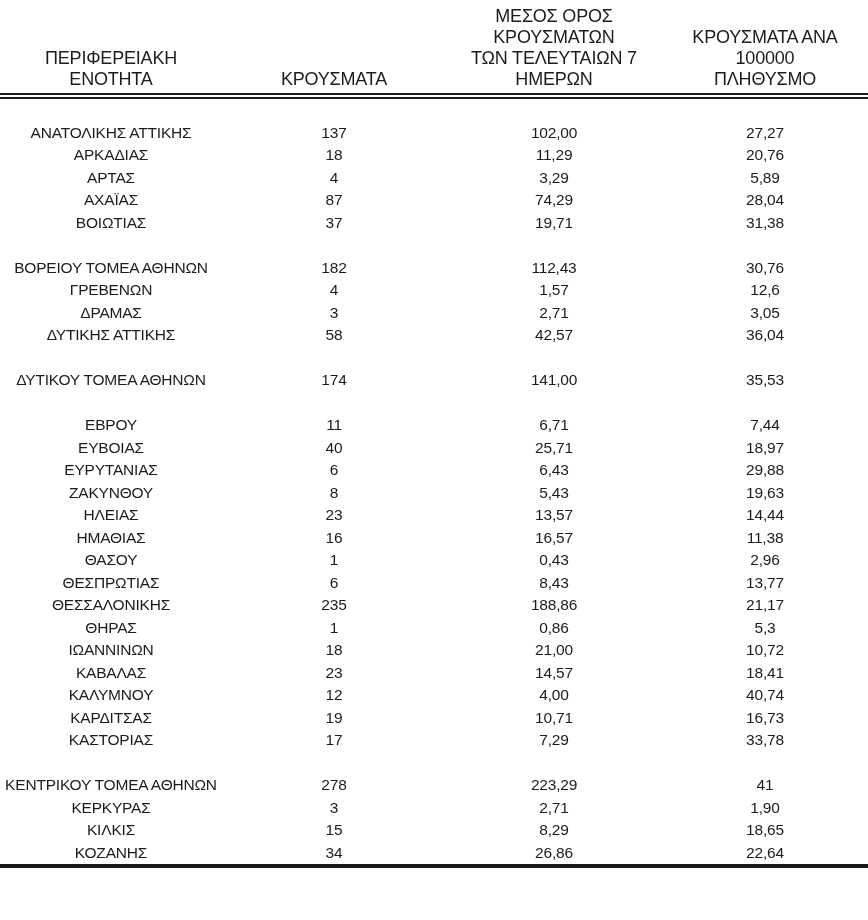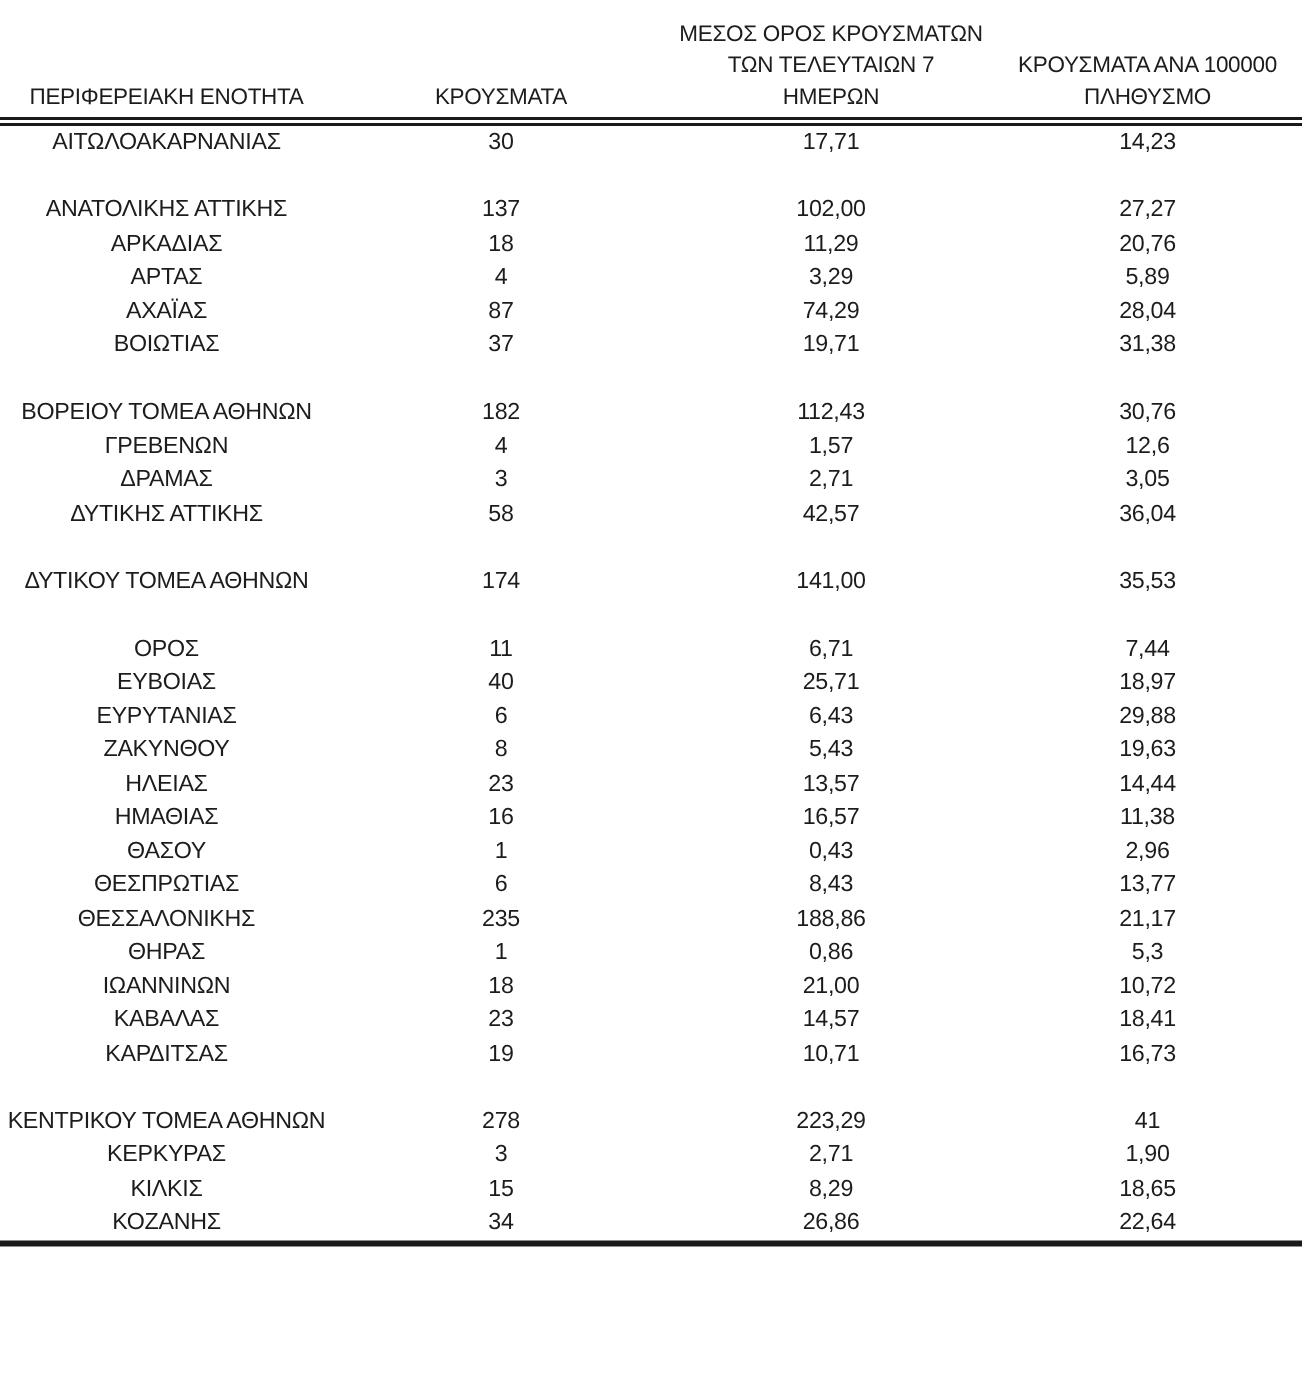--- a/index.html
+++ b/index.html
@@ -19,21 +19,21 @@
   table.cases-table{
     border-collapse:collapse;table-layout:fixed;width:868px;
     border-bottom:4px solid var(--rule);
   }
   col.c1{width:222px}
   col.c2{width:224px}
   col.c3{width:216px}
   col.c4{width:206px}
   thead th{
     vertical-align:bottom;text-align:center;
-    font-weight:normal;font-size:15px;line-height:21px;
+    font-weight:normal;font-size:18px;line-height:21px;
     letter-spacing:-0.2px;
     white-space:pre-line;
     padding:0 4px 3px 4px;height:69px;
     border-bottom:6px double var(--rule);
   }
   tbody td{
     text-align:center;font-size:15.5px;line-height:22.5px;
     letter-spacing:-0.2px;
     height:22.5px;padding:0;overflow:hidden;white-space:nowrap;
   }
@@ -56,26 +56,20 @@
         <th>ΠΕΡΙΦΕΡΕΙΑΚΗ ΕΝΟΤΗΤΑ</th>
         <th>ΚΡΟΥΣΜΑΤΑ</th>
         <th>ΜΕΣΟΣ ΟΡΟΣ ΚΡΟΥΣΜΑΤΩΝ
 ΤΩΝ ΤΕΛΕΥΤΑΙΩΝ 7
 ΗΜΕΡΩΝ</th>
         <th>ΚΡΟΥΣΜΑΤΑ ΑΝΑ 100000
 ΠΛΗΘΥΣΜΟ</th>
       </tr>
     </thead>
     <tbody>
-        <tr>
-          <td>ΑΙΤΩΛΟΑΚΑΡΝΑΝΙΑΣ</td>
-          <td>30</td>
-          <td>17,71</td>
-          <td>14,23</td>
-        </tr>
         <tr class="spacer">
           <td colspan="4"></td>
         </tr>
         <tr>
           <td>ΑΝΑΤΟΛΙΚΗΣ ΑΤΤΙΚΗΣ</td>
           <td>137</td>
           <td>102,00</td>
           <td>27,27</td>
         </tr>
         <tr>
@@ -135,21 +129,21 @@
         <tr>
           <td>ΔΥΤΙΚΟΥ ΤΟΜΕΑ ΑΘΗΝΩΝ</td>
           <td>174</td>
           <td>141,00</td>
           <td>35,53</td>
         </tr>
         <tr class="spacer">
           <td colspan="4"></td>
         </tr>
         <tr>
-          <td>ΟΡΟΣ</td>
+          <td>ΕΒΡΟΥ</td>
           <td>11</td>
           <td>6,71</td>
           <td>7,44</td>
         </tr>
         <tr>
           <td>ΕΥΒΟΙΑΣ</td>
           <td>40</td>
           <td>25,71</td>
           <td>18,97</td>
         </tr>
@@ -207,24 +201,36 @@
           <td>21,00</td>
           <td>10,72</td>
         </tr>
         <tr>
           <td>ΚΑΒΑΛΑΣ</td>
           <td>23</td>
           <td>14,57</td>
           <td>18,41</td>
         </tr>
         <tr>
+          <td>ΚΑΛΥΜΝΟΥ</td>
+          <td>12</td>
+          <td>4,00</td>
+          <td>40,74</td>
+        </tr>
+        <tr>
           <td>ΚΑΡΔΙΤΣΑΣ</td>
           <td>19</td>
           <td>10,71</td>
           <td>16,73</td>
+        </tr>
+        <tr>
+          <td>ΚΑΣΤΟΡΙΑΣ</td>
+          <td>17</td>
+          <td>7,29</td>
+          <td>33,78</td>
         </tr>
         <tr class="spacer">
           <td colspan="4"></td>
         </tr>
         <tr>
           <td>ΚΕΝΤΡΙΚΟΥ ΤΟΜΕΑ ΑΘΗΝΩΝ</td>
           <td>278</td>
           <td>223,29</td>
           <td>41</td>
         </tr>

